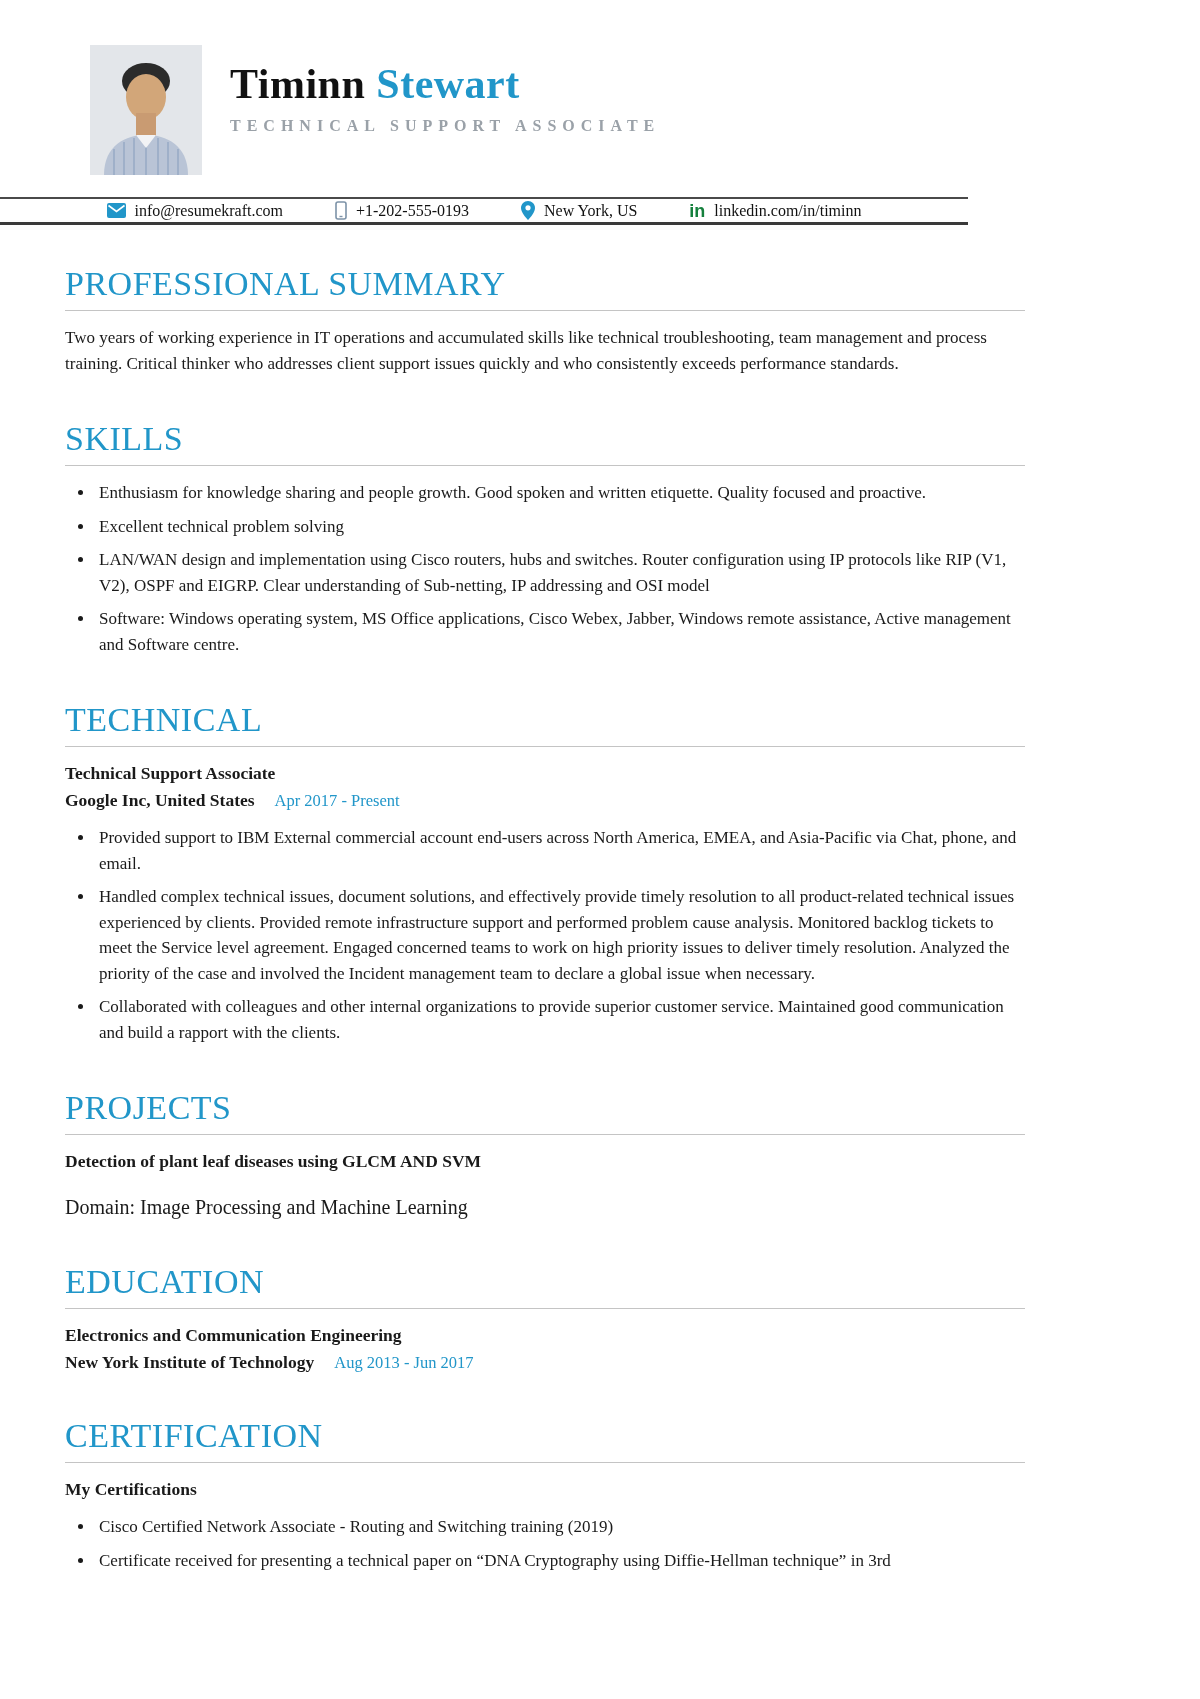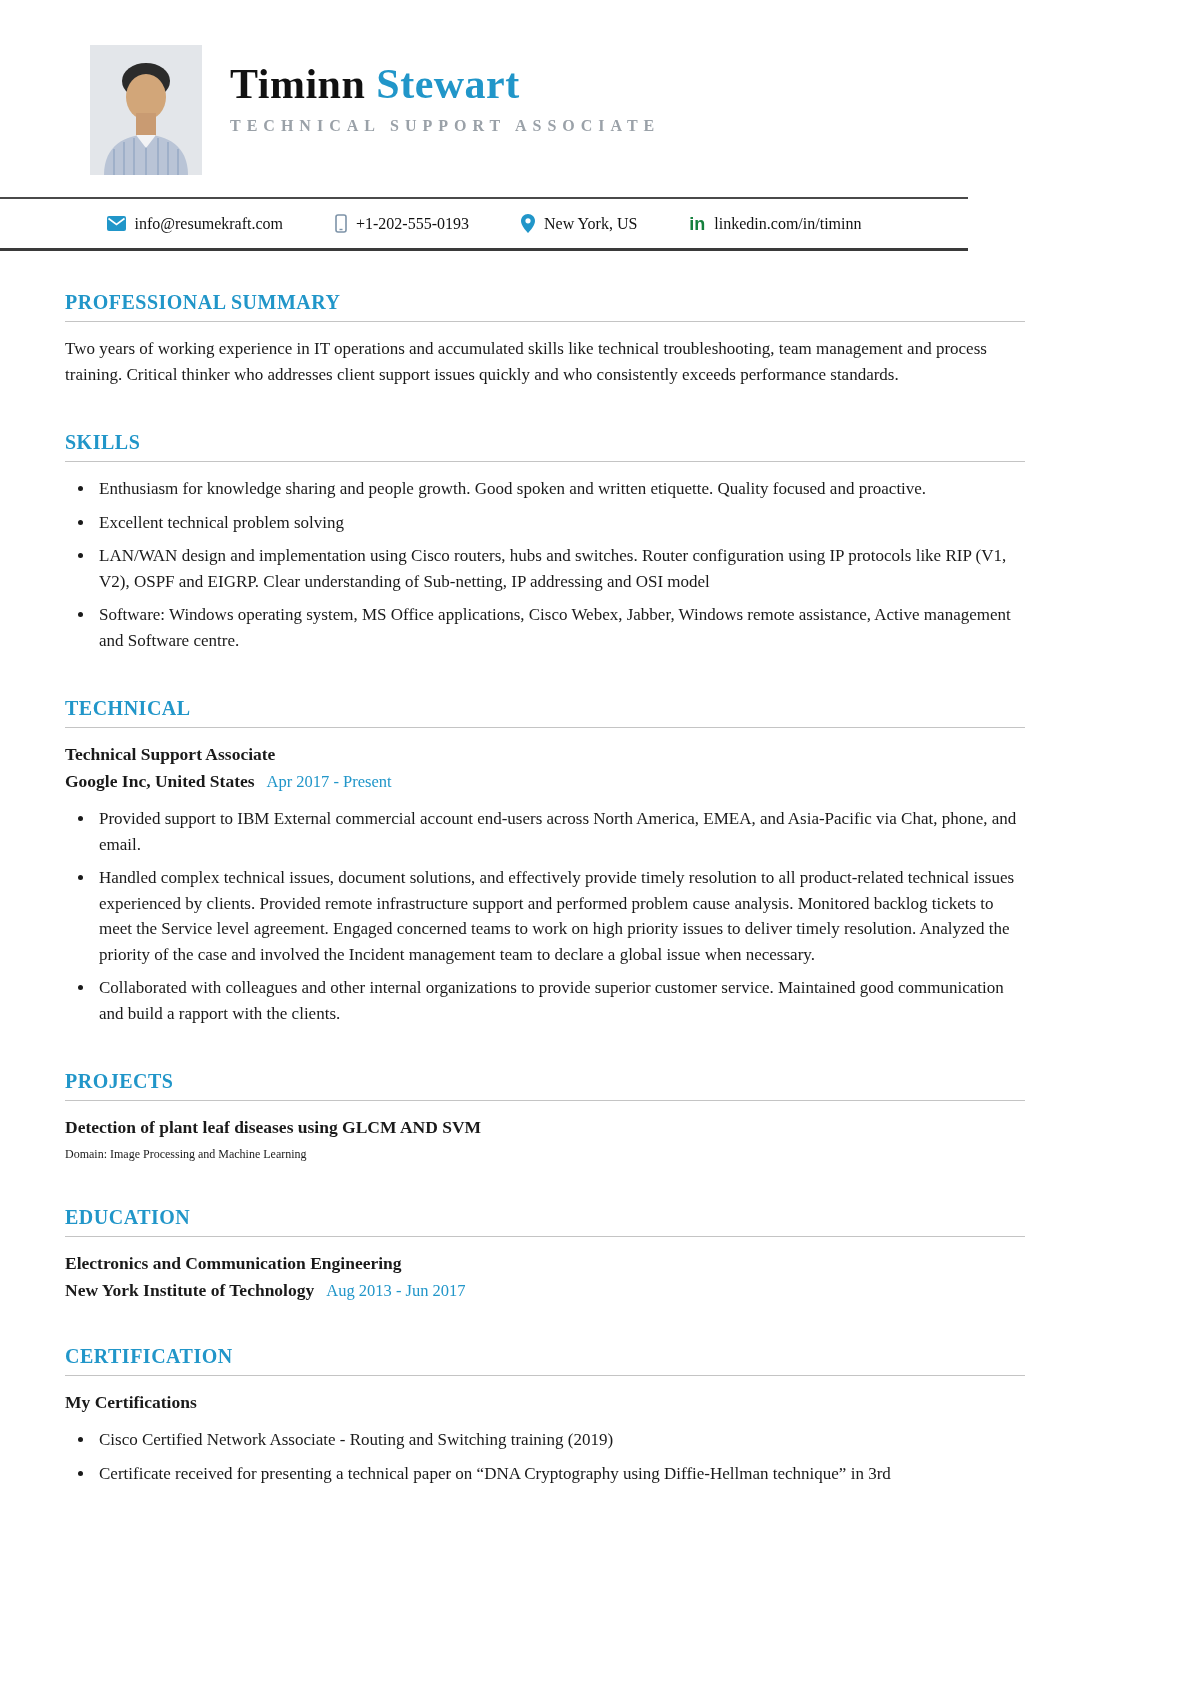--- a/index.html
+++ b/index.html
@@ -48,21 +48,21 @@
     color: #9aa1a8;
   }
 
   
   .rule-top { border-top: 2px solid #4a4a4a; margin-top: 22px; }
   .contact-bar {
     display: flex;
     justify-content: center;
     align-items: center;
     gap: 52px;
-    padding: 15px 0;
+    padding: 2px 0;
     font-size: 16px;
     color: #111;
   }
   .contact-item { display: flex; align-items: center; gap: 9px; }
   .icon { display: inline-flex; align-items: center; color: var(--accent); }
   .icon svg { display: block; }
   .linkedin-glyph {
     font-family: "Liberation Sans", sans-serif;
     font-weight: 700;
     font-size: 18px;
@@ -74,22 +74,22 @@
   
   .content {
     width: 960px;
     margin-left: 65px;
     padding-top: 40px;
   }
   section { margin-bottom: 44px; }
   h2.section-title {
     margin: 0;
     padding-bottom: 7px;
-    font-size: 20px;
-    font-weight: 700;
+    font-size: 34px;
+    font-weight: 400;
     letter-spacing: 0.5px;
     color: var(--accent);
     border-bottom: 1px solid #c4c4c4;
   }
   p.body-text {
     margin: 14px 0 0 0;
     font-size: 17px;
     line-height: 1.5;
   }
   ul.bullets {
@@ -103,26 +103,26 @@
     padding-left: 4px;
   }
   .entry-title {
     margin-top: 16px;
     font-size: 17.5px;
     font-weight: 700;
   }
   .entry-subrow {
     display: flex;
     align-items: baseline;
-    gap: 12px;
+    gap: 20px;
     margin-top: 6px;
   }
   .entry-org { font-size: 17.5px; font-weight: 700; }
   .entry-dates { font-size: 16.5px; color: var(--accent); }
-  .plain-line { margin-top: 9px; font-size: 12px; }
+  .plain-line { margin-top: 24px; font-size: 20px; }
 </style>
 </head>
 <body>
 
 <div class="page">
 
   <header class="header">
     <div class="photo">
       <svg width="112" height="130" viewBox="0 0 112 130">
         <rect width="112" height="130" fill="#e3e6ea"></rect>

